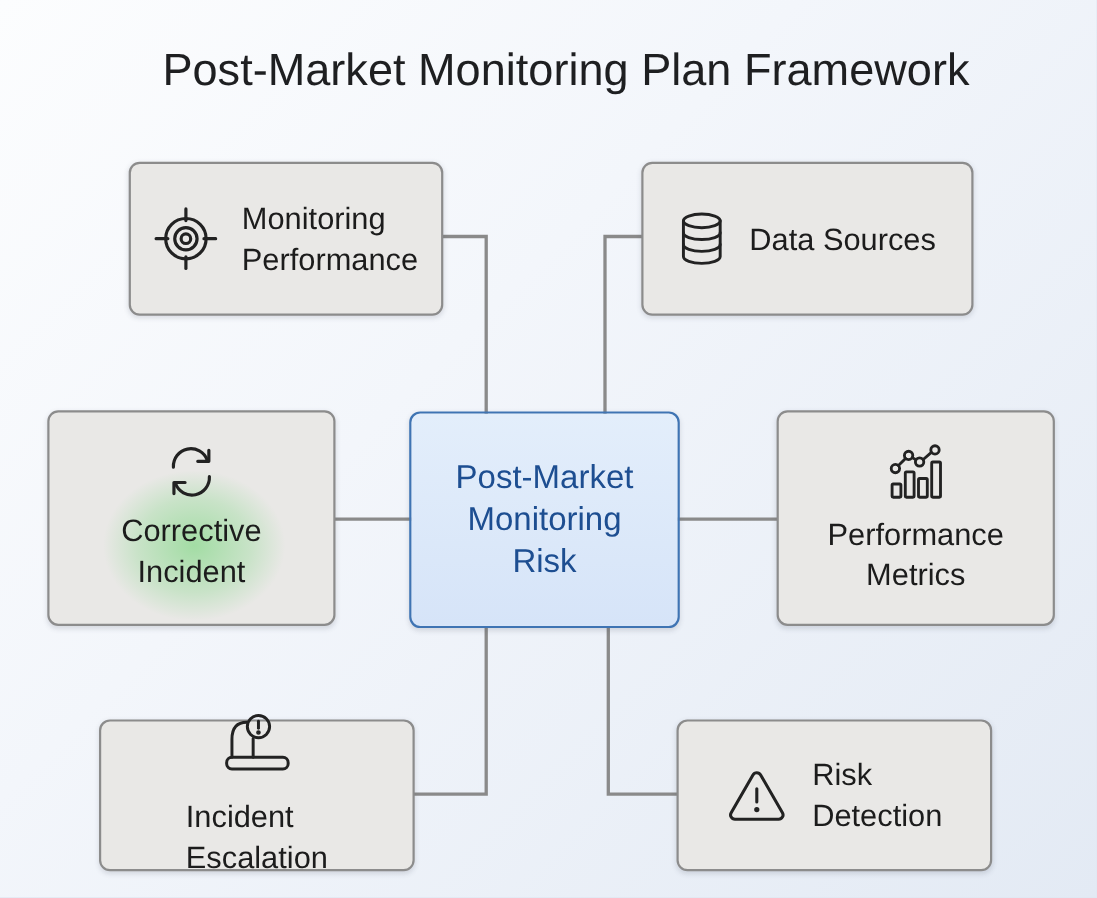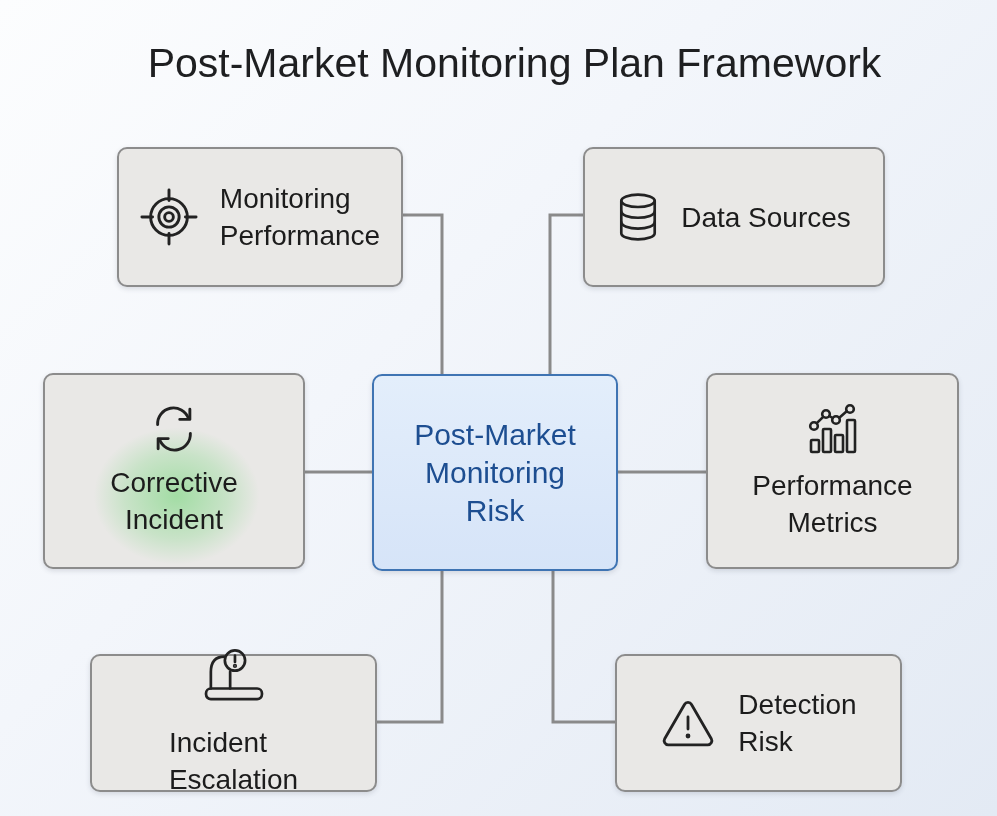--- a/index.html
+++ b/index.html
@@ -163,18 +163,18 @@
 
   <div class="node box-br row">
     <span class="icon">
       <svg width="56" height="50" viewBox="0 0 56 50" stroke-width="2.8" stroke-linecap="round" stroke-linejoin="round">
         <path d="M 24.5 6.5 L 4.7 40.8 a 4 4 0 0 0 3.5 6 h 39.6 a 4 4 0 0 0 3.5 -6 L 31.5 6.5 a 4 4 0 0 0 -7 0 Z"></path>
         <line x1="28" y1="19" x2="28" y2="31"></line>
         <circle cx="28" cy="38" r="1" fill="#222222"></circle>
       </svg>
     </span>
     <div class="lbl left">
+      <div>Risk</div>
       <div>Detection</div>
-      <div>Risk</div>
     </div>
   </div>
 
 </div>
 
 </body></html>

